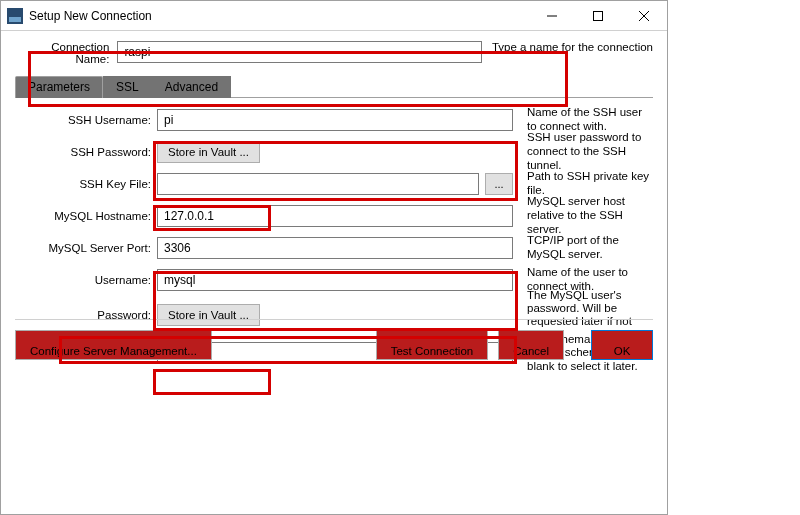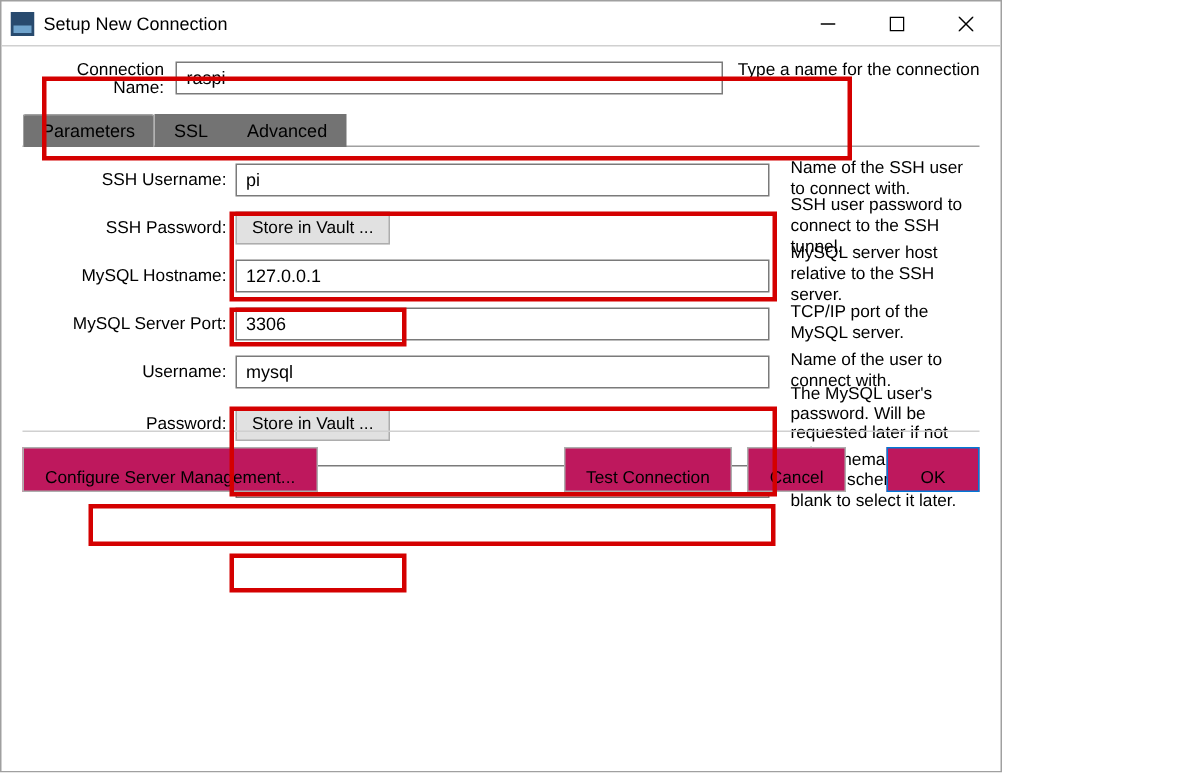--- a/index.html
+++ b/index.html
@@ -33,21 +33,21 @@
   .fctl { width: 356px; }
   .fctl input[type="text"] { width: 100%; height: 22px; border: 1px solid #7a7a7a; padding: 2px 6px; font-size: 12px; }
   .fdesc { font-size: 11.5px; padding-left: 14px; flex: 1; line-height: 1.2; }
   .btn-inline { height: 22px; font-size: 11.5px; padding: 0 10px; background: #e1e1e1; border: 1px solid #adadad; }
   .kf-browse { width: 28px; height: 22px; background: #e1e1e1; border: 1px solid #adadad; font-size: 11px; margin-left: 6px; }
   .kf-wrap { display: flex; width: 356px; }
   .kf-wrap input { flex: 1; }
   .two-line { line-height: 1.15; }
 
   .footer { position: absolute; left: 14px; right: 14px; bottom: 8px; display: flex; align-items: center; border-top: 1px solid #d0d0d0; padding-top: 10px; }
-  .btn { height: 24px; font-size: 11.5px; padding: 14px 14px; background: #be185d; border: 1px solid #adadad; }
+  .btn { height: 24px; font-size: 11.5px; padding: 14px 14px; background: #b91c1c; border: 1px solid #adadad; }
   .btn.ok { border: 1.5px solid #0078d7; }
   .spacer { flex: 1; }
 
   
   .hlbox { position: absolute; border: 3px solid #d40000; pointer-events: none; }
   
   .anno { position: absolute; pointer-events: none; }
 
   
   .app-icon svg { display: block; }
@@ -109,20 +109,28 @@
           <div class="fctl"><input type="text" value="pi" style=""></div>
           <div class="fdesc">Name of the SSH user to connect with.</div>
         </div>
 
         <div class="row">
           <div class="flabel">SSH Password:</div>
           <div class="fctl"><button class="btn-inline">Store in Vault ...</button></div>
           <div class="fdesc">SSH user password to connect to the SSH tunnel.</div>
         </div>
 
+        <div class="row">
+          <div class="flabel">SSH Key File:</div>
+          <div class="kf-wrap">
+            <input type="text" style="height: 22px; border: 1px solid rgb(122, 122, 122); padding: 2px 6px; font-size: 12px;" value="">
+            <button class="kf-browse">...</button>
+          </div>
+          <div class="fdesc">Path to SSH private key file.</div>
+        </div>
 
         <div class="row">
           <div class="flabel">MySQL Hostname:</div>
           <div class="fctl"><input type="text" value="127.0.0.1" style=""></div>
           <div class="fdesc">MySQL server host relative to the SSH server.</div>
         </div>
 
         <div class="row">
           <div class="flabel">MySQL Server Port:</div>
           <div class="fctl"><input type="text" value="3306" style=""></div>

